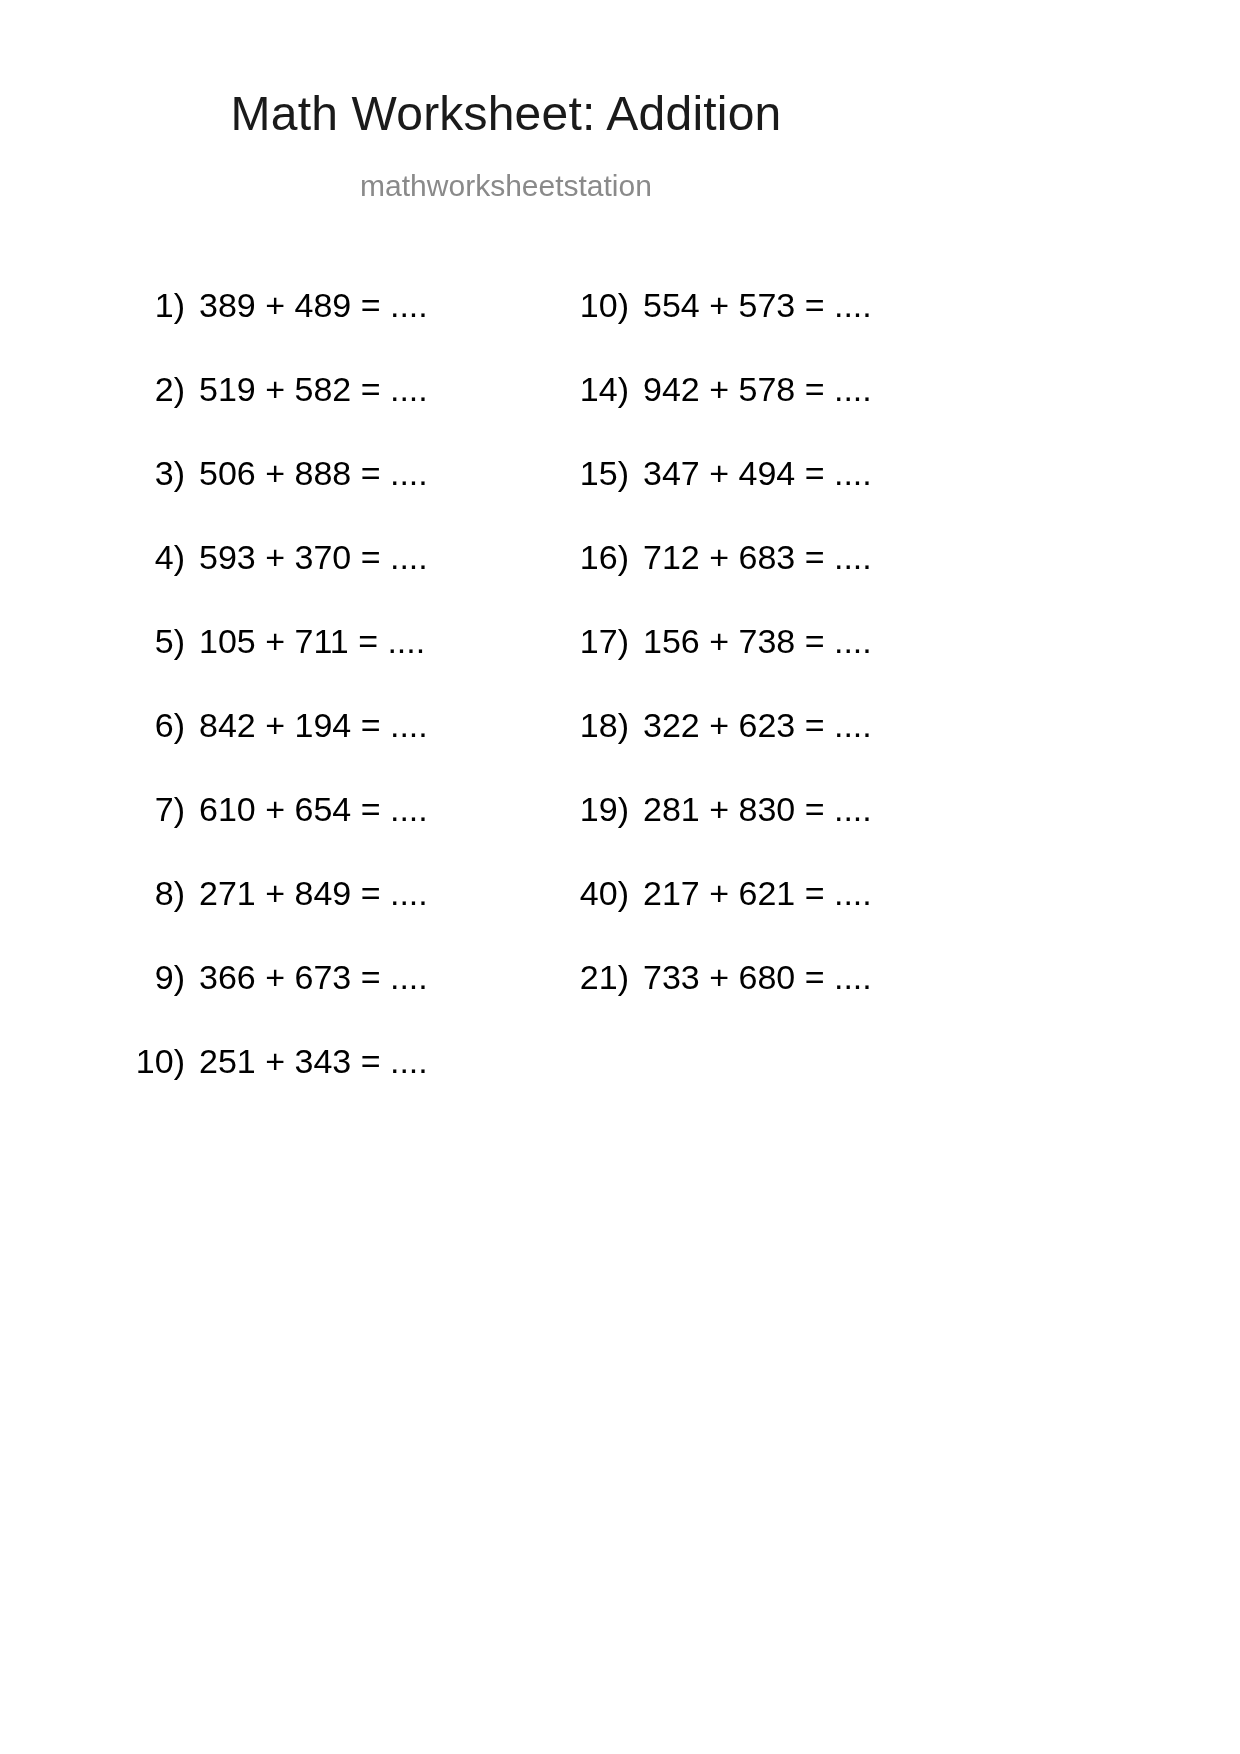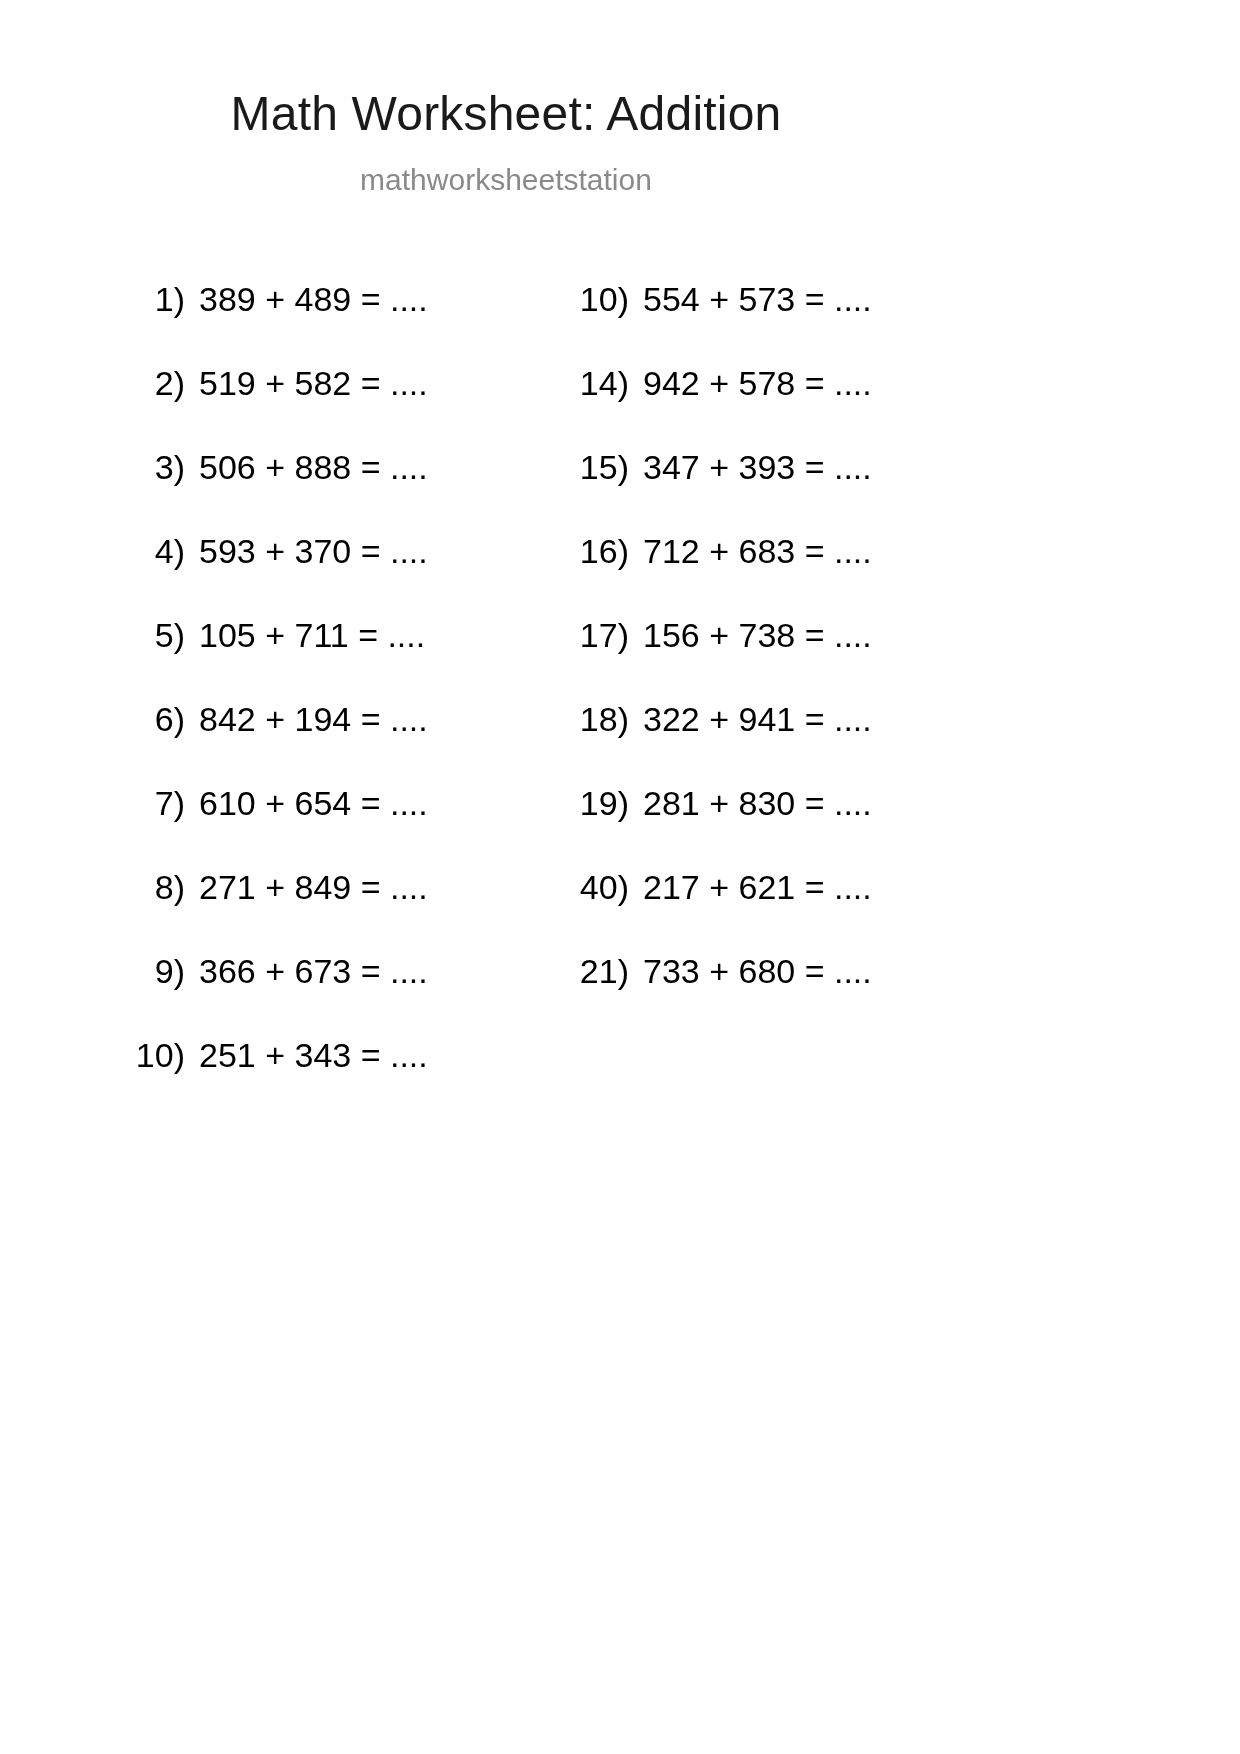--- a/index.html
+++ b/index.html
@@ -28,21 +28,21 @@
     margin: 0;
     padding-top: 88px;
     line-height: 1.1;
     color: #1a1a1a;
   }
   .subtitle {
     text-align: center;
     font-size: 30px;
     font-weight: 400;
     color: #8a8a8a;
-    margin: 0;
+    margin: 6px;
     padding-top: 22px;
     line-height: 1.1;
   }
   .problems {
     margin-top: 86px;
     display: flex;
     justify-content: center;
     align-items: flex-start;
     gap: 0px;
   }
@@ -133,33 +133,33 @@
       <div class="problem">
         <span class="num">10)</span>
         <span class="expr">554 + 573 = ....</span>
       </div>
       <div class="problem">
         <span class="num">14)</span>
         <span class="expr">942 + 578 = ....</span>
       </div>
       <div class="problem">
         <span class="num">15)</span>
-        <span class="expr">347 + 393 = ....</span>
+        <span class="expr">347 + 494 = ....</span>
       </div>
       <div class="problem">
         <span class="num">16)</span>
         <span class="expr">712 + 683 = ....</span>
       </div>
       <div class="problem">
         <span class="num">17)</span>
         <span class="expr">156 + 738 = ....</span>
       </div>
       <div class="problem">
         <span class="num">18)</span>
-        <span class="expr">322 + 941 = ....</span>
+        <span class="expr">322 + 623 = ....</span>
       </div>
       <div class="problem">
         <span class="num">19)</span>
         <span class="expr">281 + 830 = ....</span>
       </div>
       <div class="problem">
         <span class="num">40)</span>
         <span class="expr">217 + 621 = ....</span>
       </div>
       <div class="problem">

